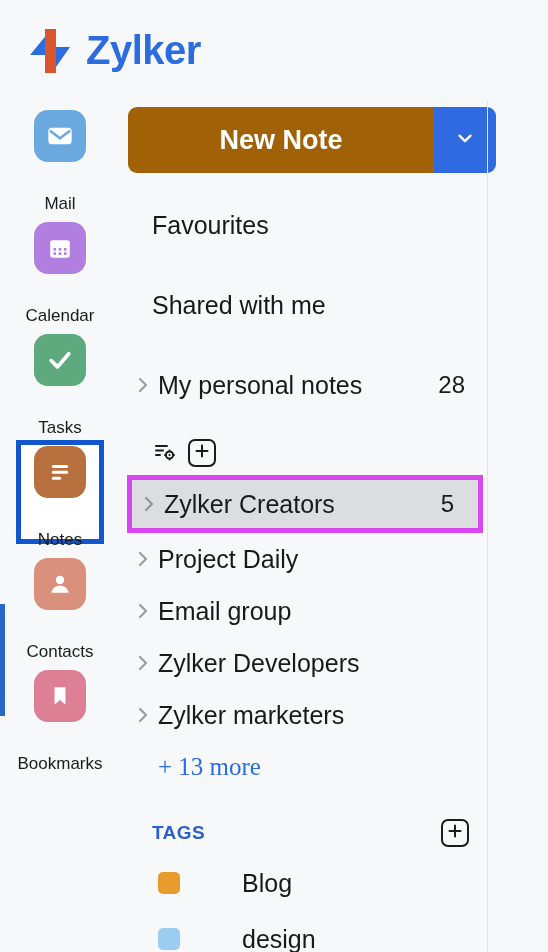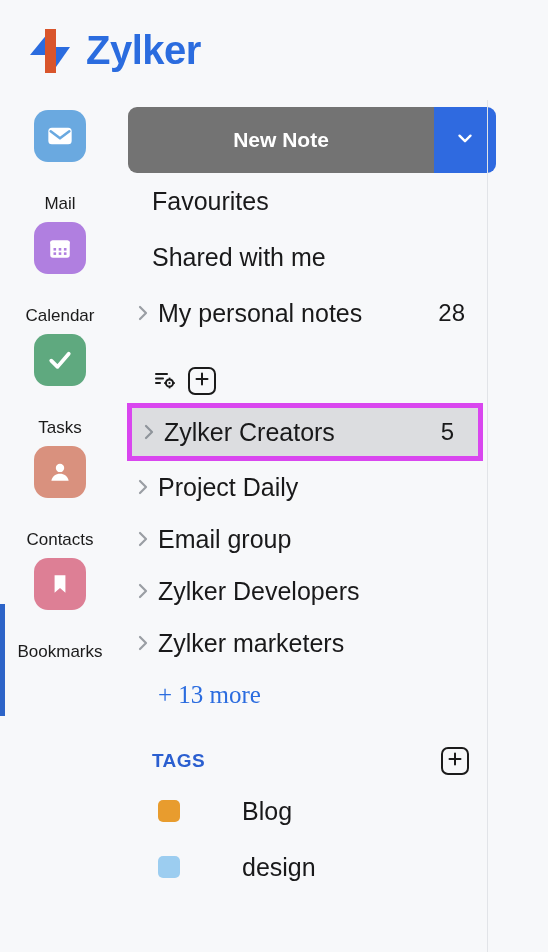--- a/index.html
+++ b/index.html
@@ -109,23 +109,23 @@
   .newnote-wrap {
     margin-top: 7px;
     display: flex;
     height: 66px;
     width: 368px;
     border-radius: 9px;
     overflow: hidden;
   }
   .newnote-main {
     flex: 1 1 auto;
-    background: #737373;
+    background: #a16207;
     color: #fff;
-    font-size: 21px;
+    font-size: 27px;
     font-weight: bold;
     display: flex;
     align-items: center;
     justify-content: center;
   }
   .newnote-caret {
     width: 62px;
     flex: 0 0 62px;
     background: #2f6ae0;
     display: flex;
@@ -134,20 +134,21 @@
   }
 
   
   .nav-row {
     height: 56px;
     display: flex;
     align-items: center;
     padding-left: 24px;
     font-size: 25px;
     color: #19191a;
+    margin-top: 24px;
   }
   .nav-row.indent-chevron { padding-left: 6px; }
   .chev {
     width: 18px;
     flex: 0 0 18px;
     margin-right: 6px;
     display: flex;
     align-items: center;
     justify-content: center;
   }
@@ -277,20 +278,31 @@
 
       <div class="rail-item">
         <span class="rail-icon" style="background:#5fa97f;">
           <svg width="30" height="30" viewBox="0 0 24 24">
             <path d="M5 12.5 L10 17.5 L19 7" stroke="#ffffff" stroke-width="3" fill="none" stroke-linecap="round" stroke-linejoin="round"></path>
           </svg>
         </span>
         <span class="rail-label">Tasks</span>
       </div>
 
+      <div class="rail-item active">
+        <span class="rail-box"></span>
+        <span class="rail-icon" style="background:#b9703f;">
+          <svg width="28" height="28" viewBox="0 0 24 24">
+            <rect x="5" y="6" width="14" height="2.6" rx="1.3" fill="#ffffff"></rect>
+            <rect x="5" y="11" width="14" height="2.6" rx="1.3" fill="#ffffff"></rect>
+            <rect x="5" y="16" width="8" height="2.6" rx="1.3" fill="#ffffff"></rect>
+          </svg>
+        </span>
+        <span class="rail-label">Notes</span>
+      </div>
 
       <div class="rail-item">
         <span class="rail-icon" style="background:#d9917e;">
           <svg width="28" height="28" viewBox="0 0 24 24">
             <circle cx="12" cy="8.5" r="3.6" fill="#ffffff"></circle>
             <path d="M4.6 19.5 C5.4 15.2 8.4 13.4 12 13.4 C15.6 13.4 18.6 15.2 19.4 19.5 Z" fill="#ffffff"></path>
           </svg>
         </span>
         <span class="rail-label">Contacts</span>
       </div>

